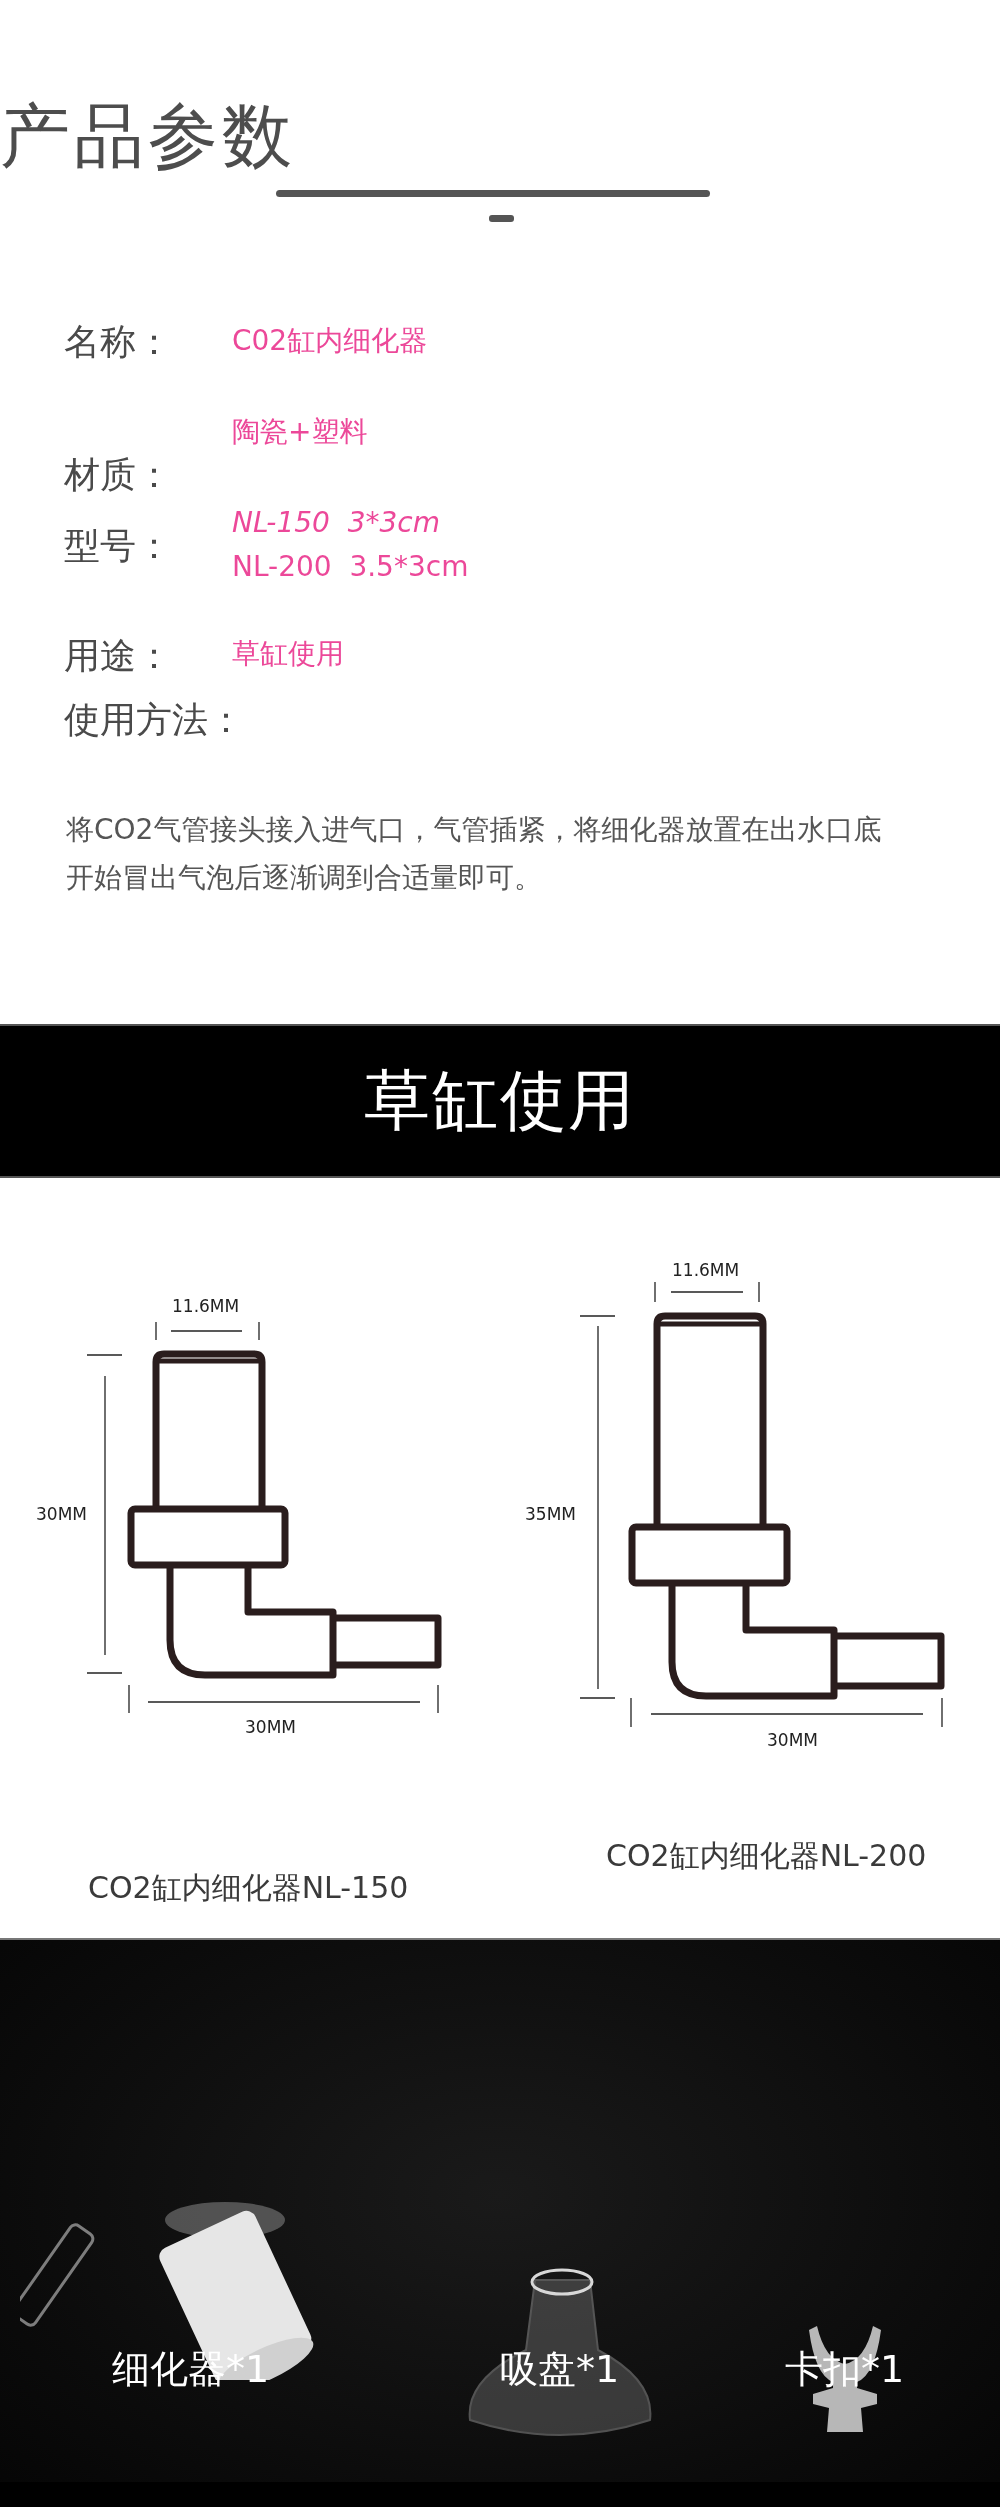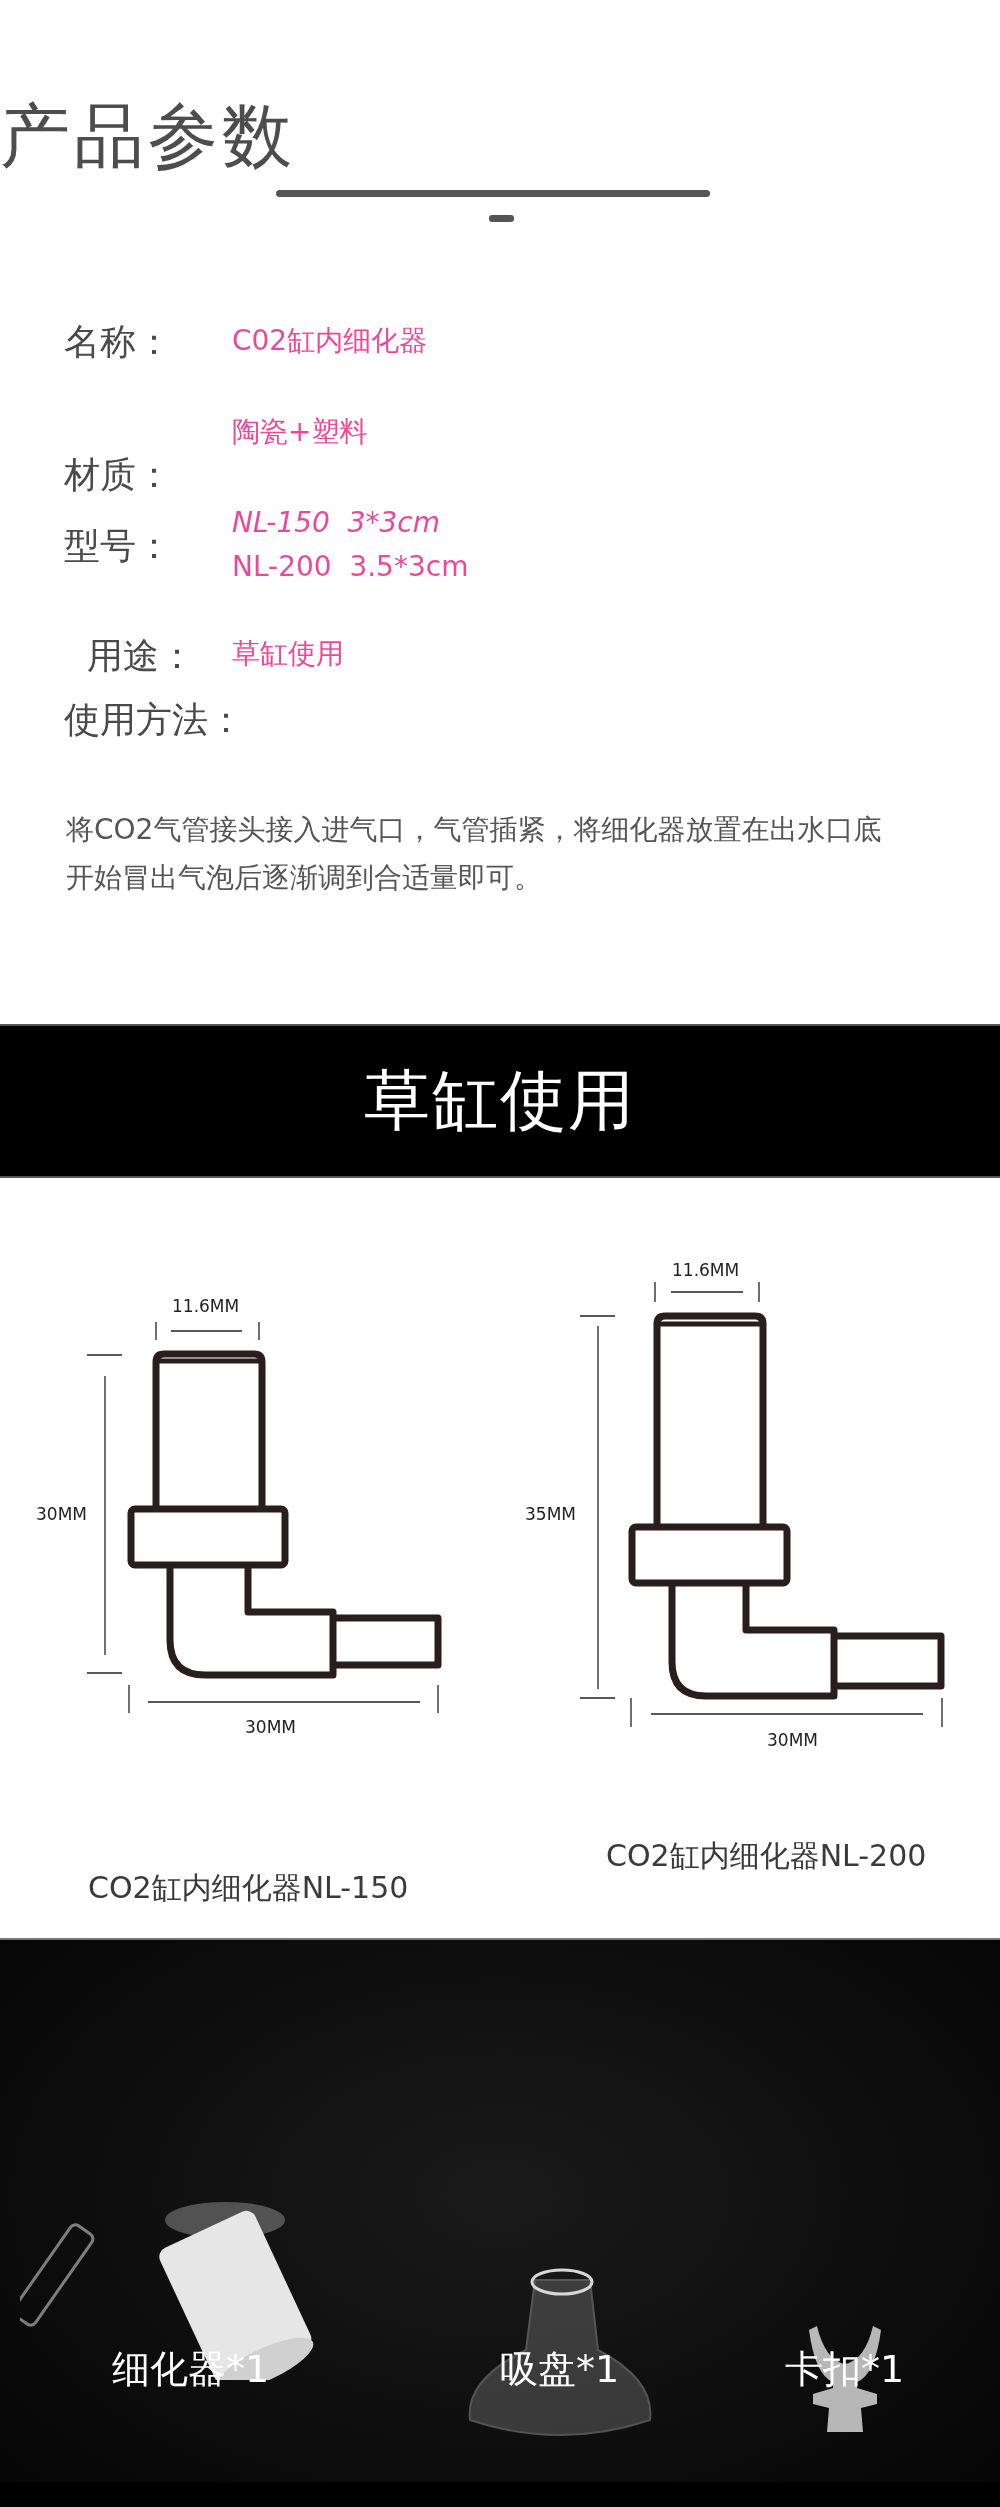--- a/index.html
+++ b/index.html
@@ -30,21 +30,21 @@
 <div class="abs label" style="top:318px;">名称：</div>
 <div class="abs value" style="top:322px;">C02缸内细化器</div>
 
 <div class="abs label" style="top:410px;margin-top:41px;">材质：</div>
 <div class="abs value" style="top:413px;">陶瓷+塑料</div>
 
 <div class="abs label" style="top:522px;">型号：</div>
 <div class="abs value" style="top:506px;white-space:pre;font-style:italic;">NL-150  3*3cm</div>
 <div class="abs value" style="top:550px;white-space:pre;">NL-200  3.5*3cm</div>
 
-<div class="abs label" style="top:632px;margin-left:23px;">用途：</div>
+<div class="abs label" style="top:632px;">用途：</div>
 <div class="abs value" style="top:635px;">草缸使用</div>
 
 <div class="abs label" style="top:696px;">使用方法：</div>
 <div class="abs para">
   <div>将CO2气管接头接入进气口，气管插紧，将细化器放置在出水口底</div>
   <div>开始冒出气泡后逐渐调到合适量即可。</div>
 </div>
 
 <div class="abs banner"></div>
 <div class="abs banner-title">草缸使用</div>

